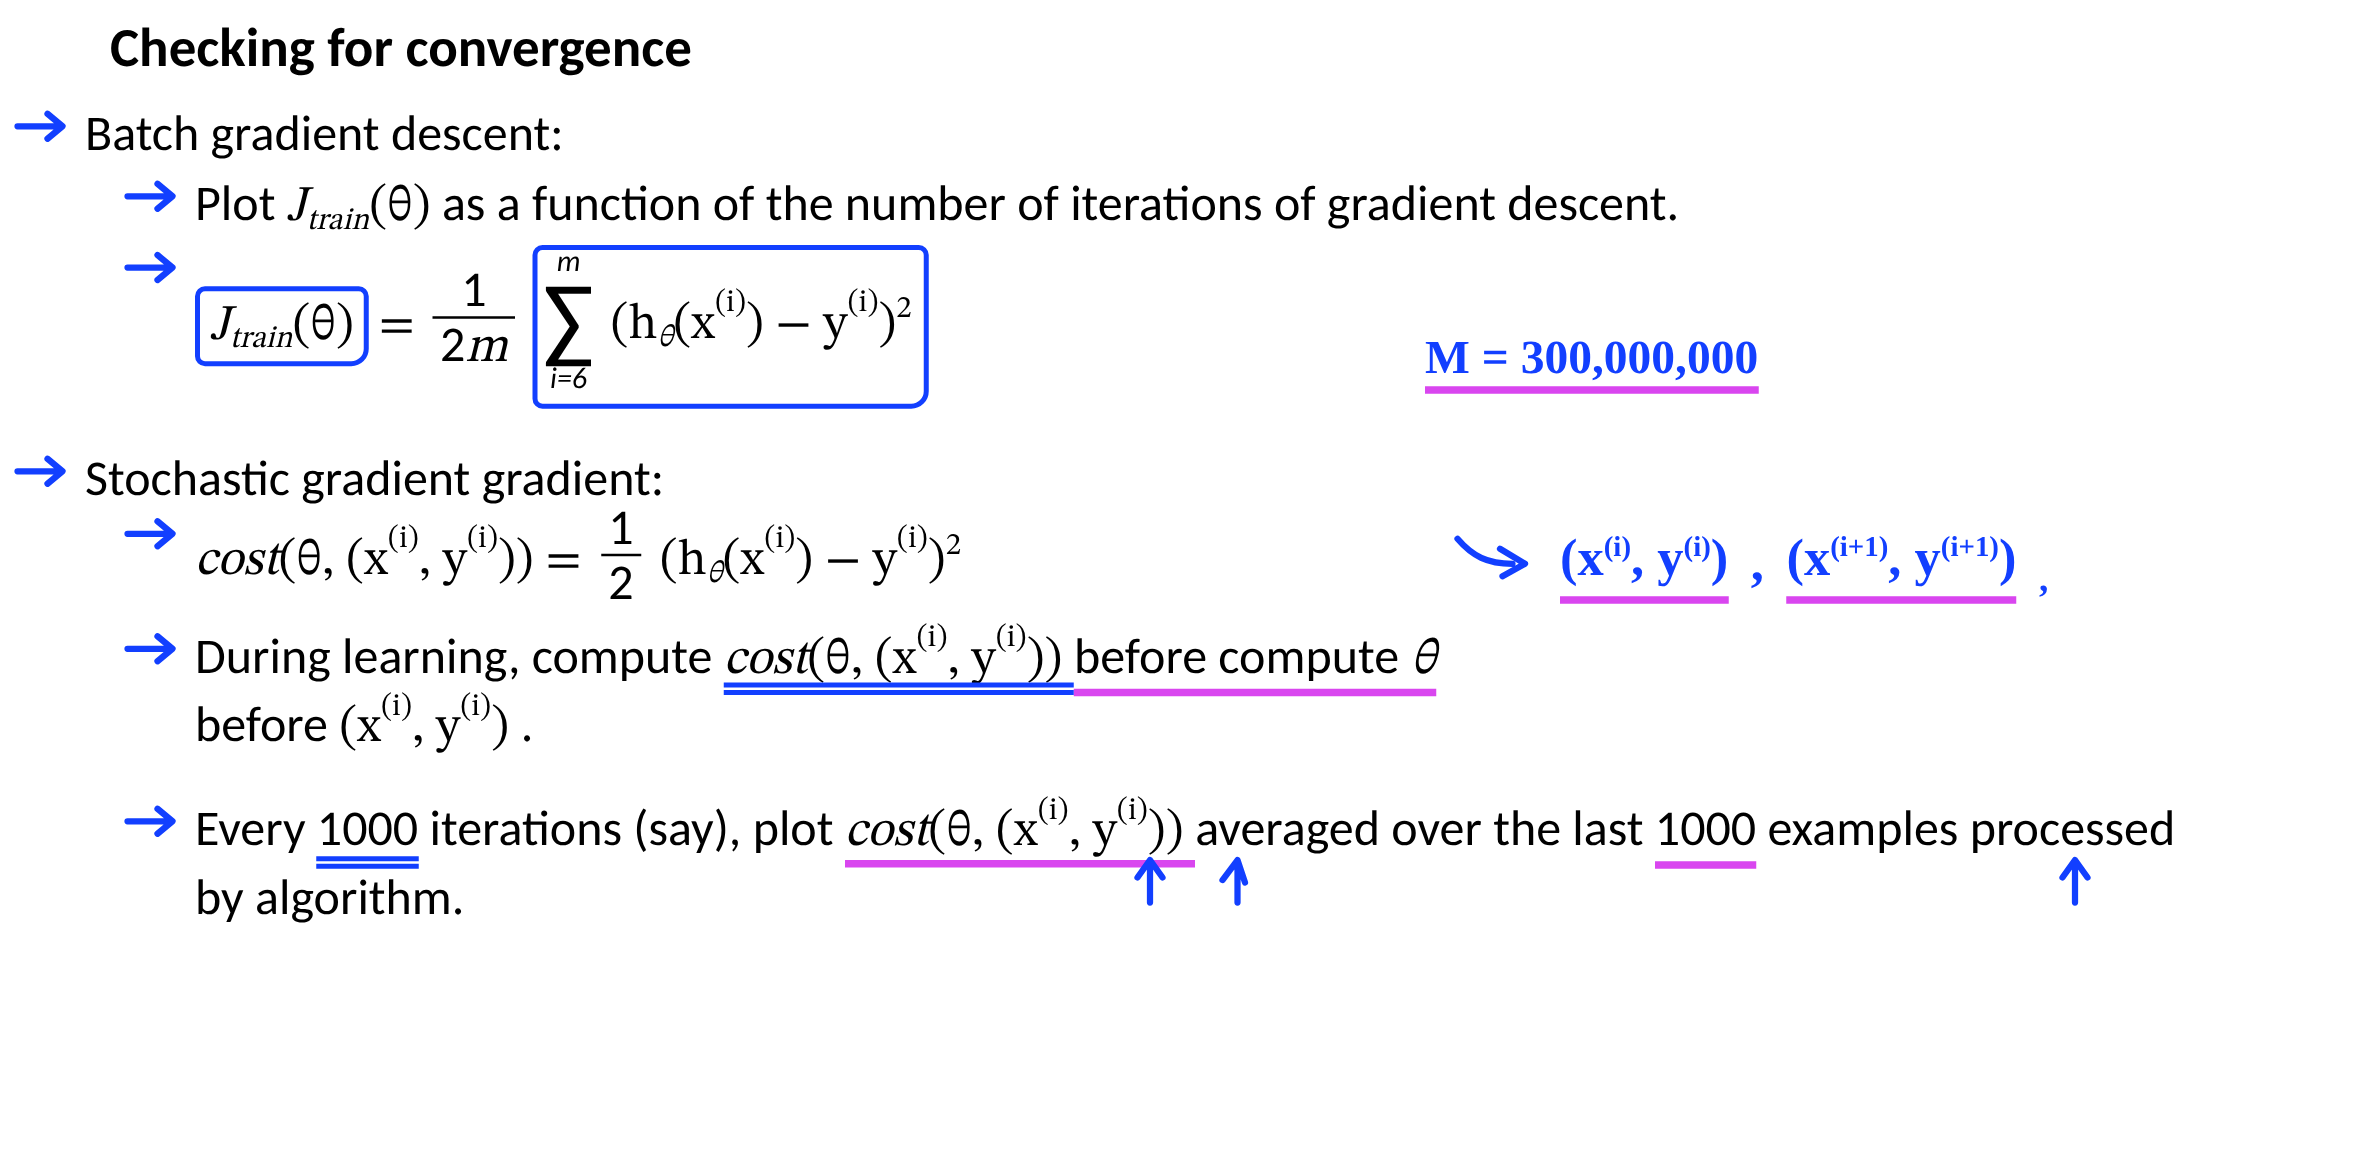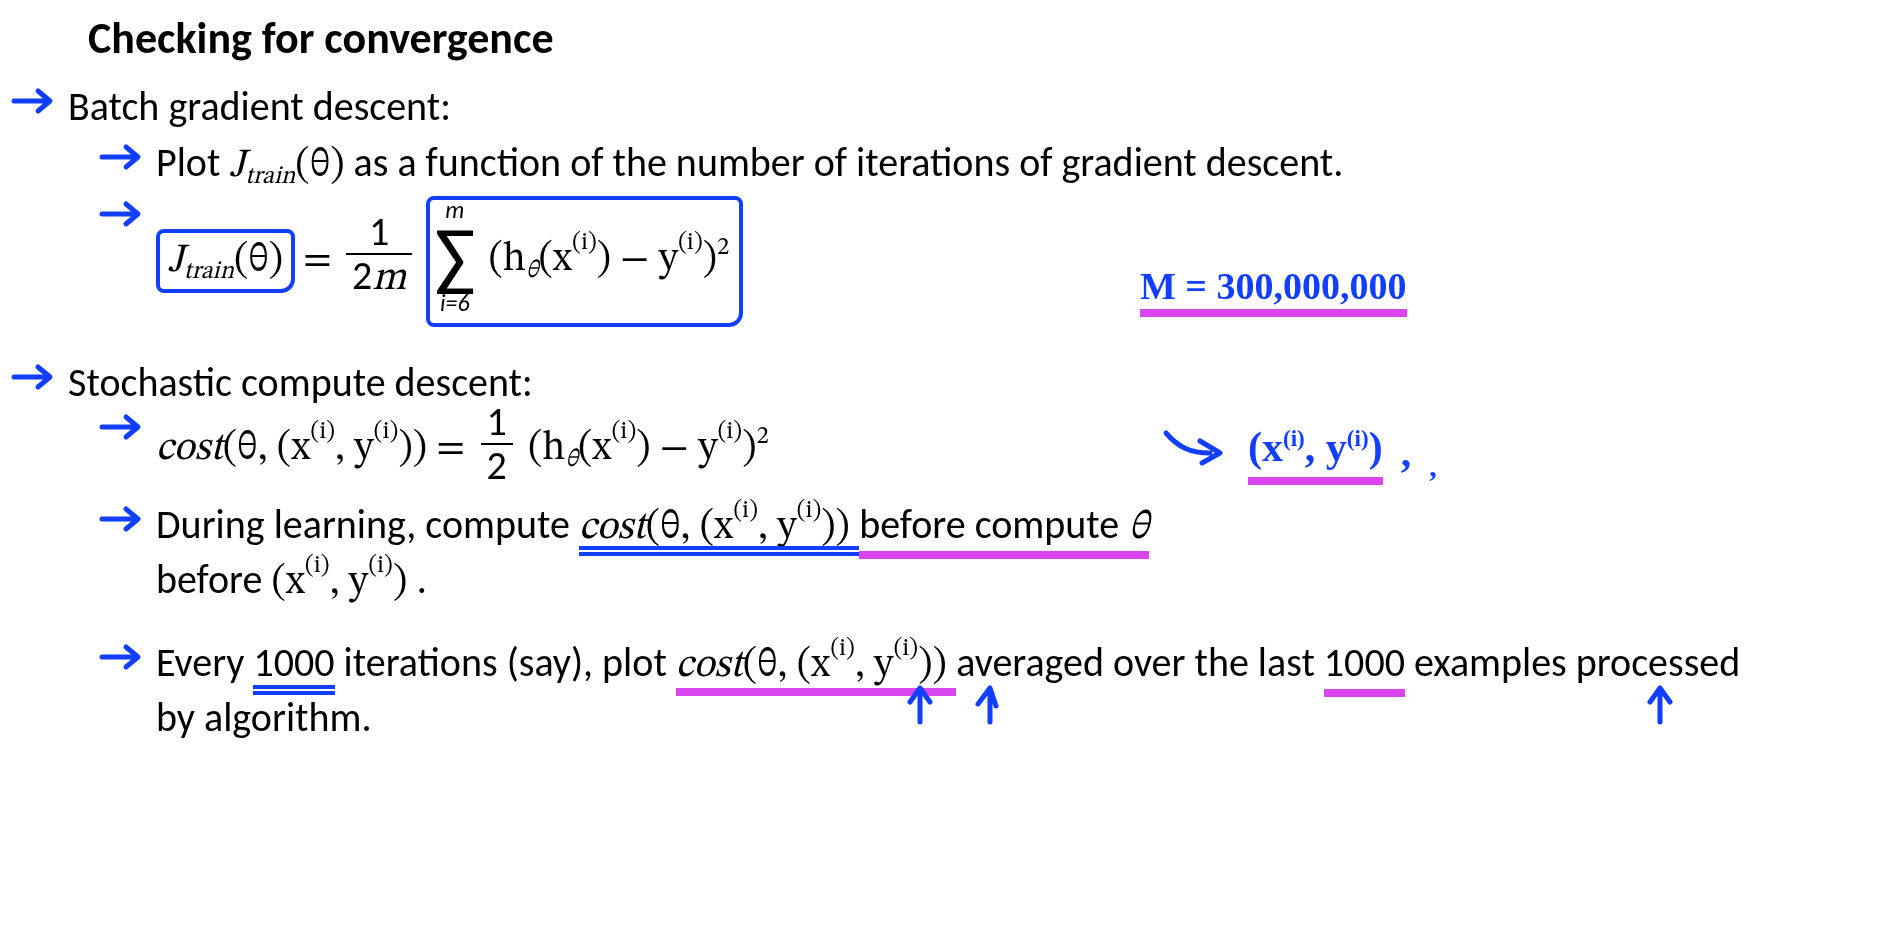--- a/index.html
+++ b/index.html
@@ -92,21 +92,21 @@
 
   
   .hand {
     font-family: "Comic Sans MS", "Segoe Script", "Bradley Hand", cursive;
     color: #123fff;
     font-weight: 700;
   }
   .ann { position: absolute; }
 
   .underline-blue {
-    border-bottom: 8px solid #d946ef;
+    border-bottom: 6px solid #d946ef;
     padding-bottom: 2px;
   }
   .dbl-under {
     position: relative;
   }
   .dbl-under::after {
     content: "";
     position: absolute;
     left: 0; right: 0; bottom: -8px;
     border-bottom: 4px solid #123fff;
@@ -194,21 +194,21 @@
     </div>
   </div>
 
   <div class="row">
     <span class="arrow level0">
       <svg width="48" height="40" viewBox="0 0 48 40">
           <path d="M4 20 H36 M28 10 L40 20 L28 30" stroke="#123fff" stroke-width="5" fill="none" stroke-linecap="round" stroke-linejoin="round"></path>
         </svg>
     </span>
     <div class="content">
-      <span class="txt">Stochastic compute descent:</span>
+      <span class="txt">Stochastic gradient gradient:</span>
     </div>
   </div>
 
   <div class="row" style="margin-top:-6px;">
     <span class="arrow level1">
       <svg width="48" height="40" viewBox="0 0 48 40">
           <path d="M4 20 H36 M28 10 L40 20 L28 30" stroke="#123fff" stroke-width="5" fill="none" stroke-linecap="round" stroke-linejoin="round"></path>
         </svg>
     </span>
     <div class="content">
@@ -272,20 +272,23 @@
   <div class="ann hand" style="left:1160px; top:420px; font-size:42px; display:flex; align-items:center; gap:18px;">
     <span>
       <svg width="70" height="46" viewBox="0 0 70 46">
           <path d="M6 10 C 18 24, 30 30, 50 30 M40 18 L60 30 L42 40" stroke="#123fff" stroke-width="5" fill="none" stroke-linecap="round" stroke-linejoin="round"></path>
         </svg>
     </span>
     <span class="underline-blue" style="font-family:'Comic Sans MS',cursive;">
       <span>(x</span><sup style="font-size:0.55em;"><span>(i)</span></sup><span>, y</span><sup style="font-size:0.55em;"><span>(i)</span></sup><span>)</span>
     </span>
     <span>,</span>
+    <span class="underline-blue" style="font-family:'Comic Sans MS',cursive;">
+      <span>(x</span><sup style="font-size:0.55em;"><span>(i+1)</span></sup><span>, y</span><sup style="font-size:0.55em;"><span>(i+1)</span></sup><span>)</span>
+    </span>
     <span style="align-self:flex-end; font-size:30px;">,</span>
   </div>
 
   <div class="ann" style="left:900px; top:680px;">
     <svg width="40" height="46" viewBox="0 0 40 46">
         <path d="M20 42 V10 M10 22 L20 8 L30 22" stroke="#123fff" stroke-width="5" fill="none" stroke-linecap="round" stroke-linejoin="round"></path>
       </svg>
   </div>
   <div class="ann" style="left:970px; top:680px;">
     <svg width="40" height="46" viewBox="0 0 40 46">

